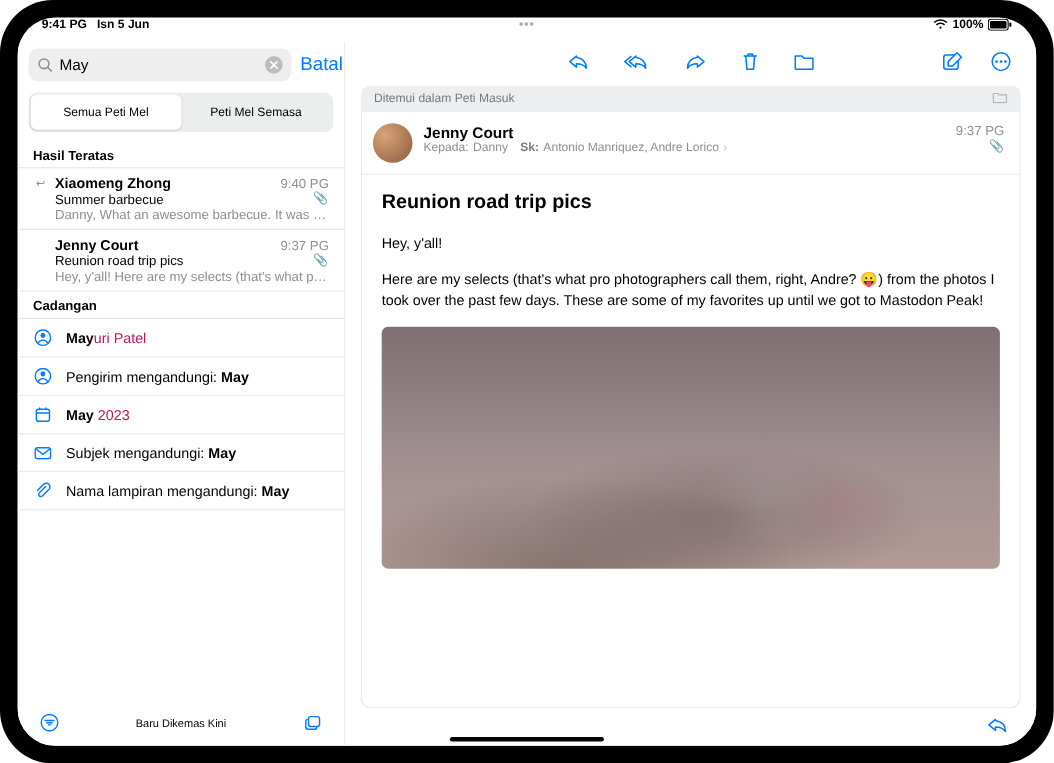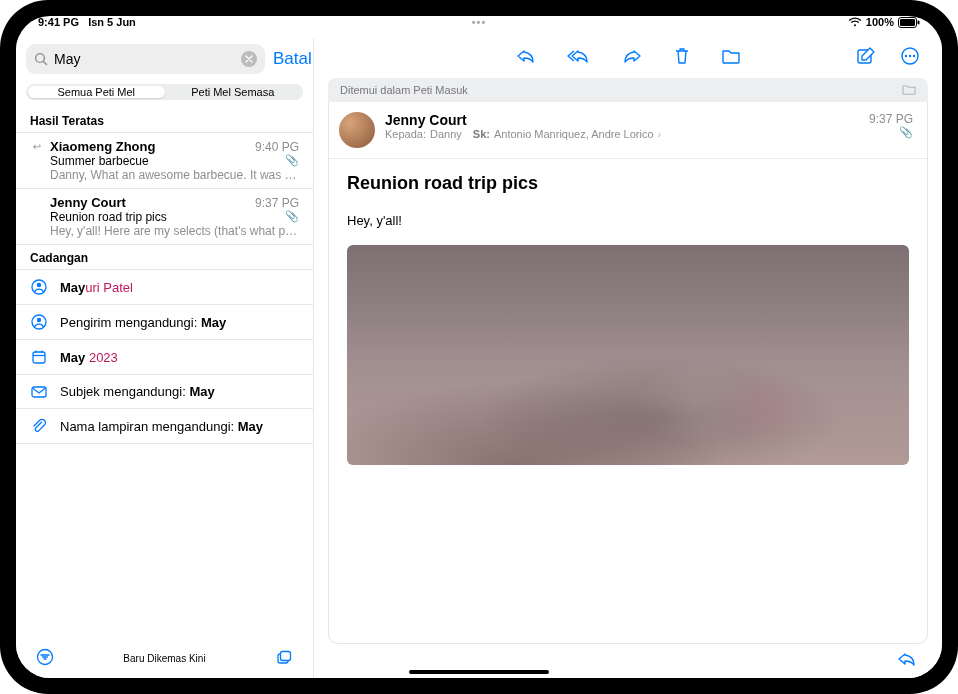--- a/index.html
+++ b/index.html
@@ -77,21 +77,21 @@
     width: 16px; height: 16px; border-radius: 50%;
     background: #bcbcbc; color: #fff;
     display:flex;align-items:center;justify-content:center;
     font-size:10px;
   }
   .cancel-link { color: #007aff; font-size: 17px; }
   .segmented {
     margin: 4px 10px 8px;
     background: #eceded;
     border-radius: 8px;
-    height: 16px;
+    height: 36px;
     display: flex;
     padding: 2px;
     font-size: 11px;
   }
   .segmented div {
     flex: 1; display:flex;align-items:center;justify-content:center;
     color:#000;
   }
   .segmented .active {
     background:#fff; border-radius:6px;
@@ -410,20 +410,21 @@
             </div>
             <div class="header-right">
               <div class="header-time">9:37 PG</div>
               <div class="header-attach">📎</div>
             </div>
           </div>
 
           <div class="msg-body">
             <div class="msg-subject">Reunion road trip pics</div>
             <p class="msg-para">Hey, y'all!</p>
+            <p class="msg-para">Here are my selects (that's what pro photographers call them, right, Andre? 😛) from the photos I took over the past few days. These are some of my favorites up until we got to Mastodon Peak!</p>
             <div class="photo-box"></div>
           </div>
         </div>
 
         <div class="main-footer">
           <span style="color:#007aff"><svg width="22" height="18" viewBox="0 0 22 18">
                 <path d="M9 4L3 9l6 5V11c4 0 7 1 9 4 0-5-3-9-9-10V4z" stroke="#007aff" stroke-width="1.4" fill="none" stroke-linejoin="round"></path>
               </svg></span>
         </div>
       </div>

